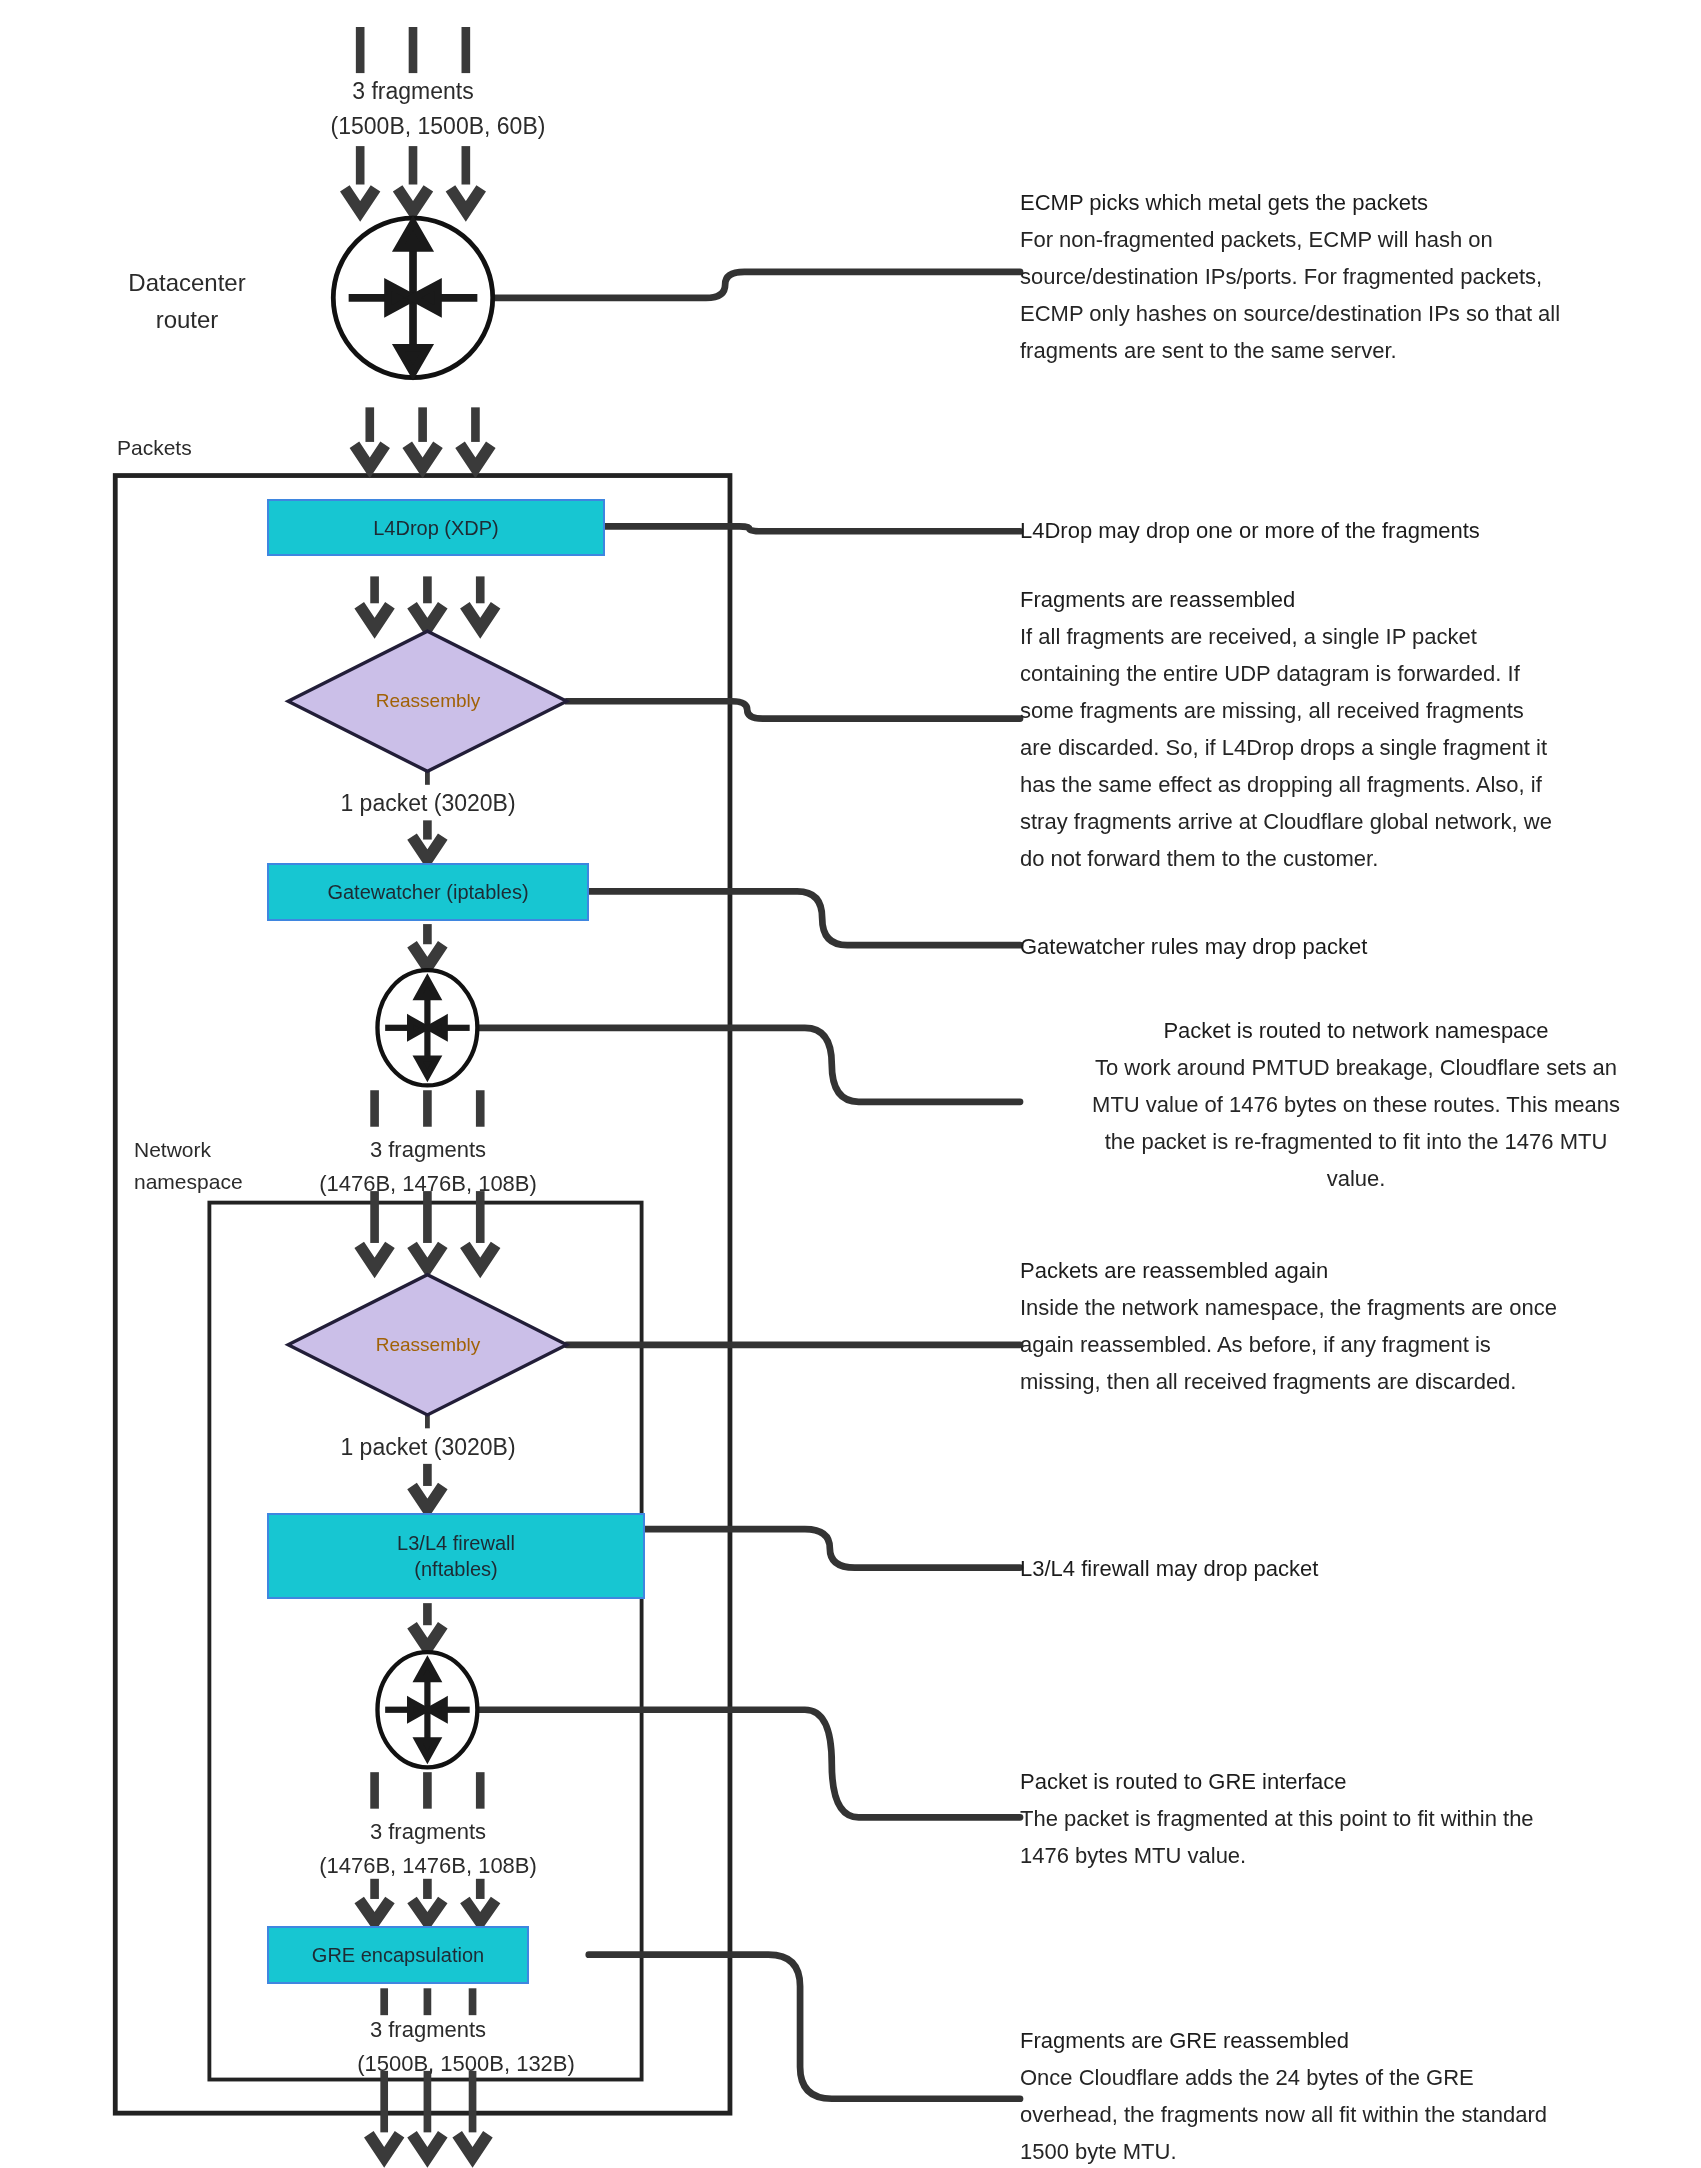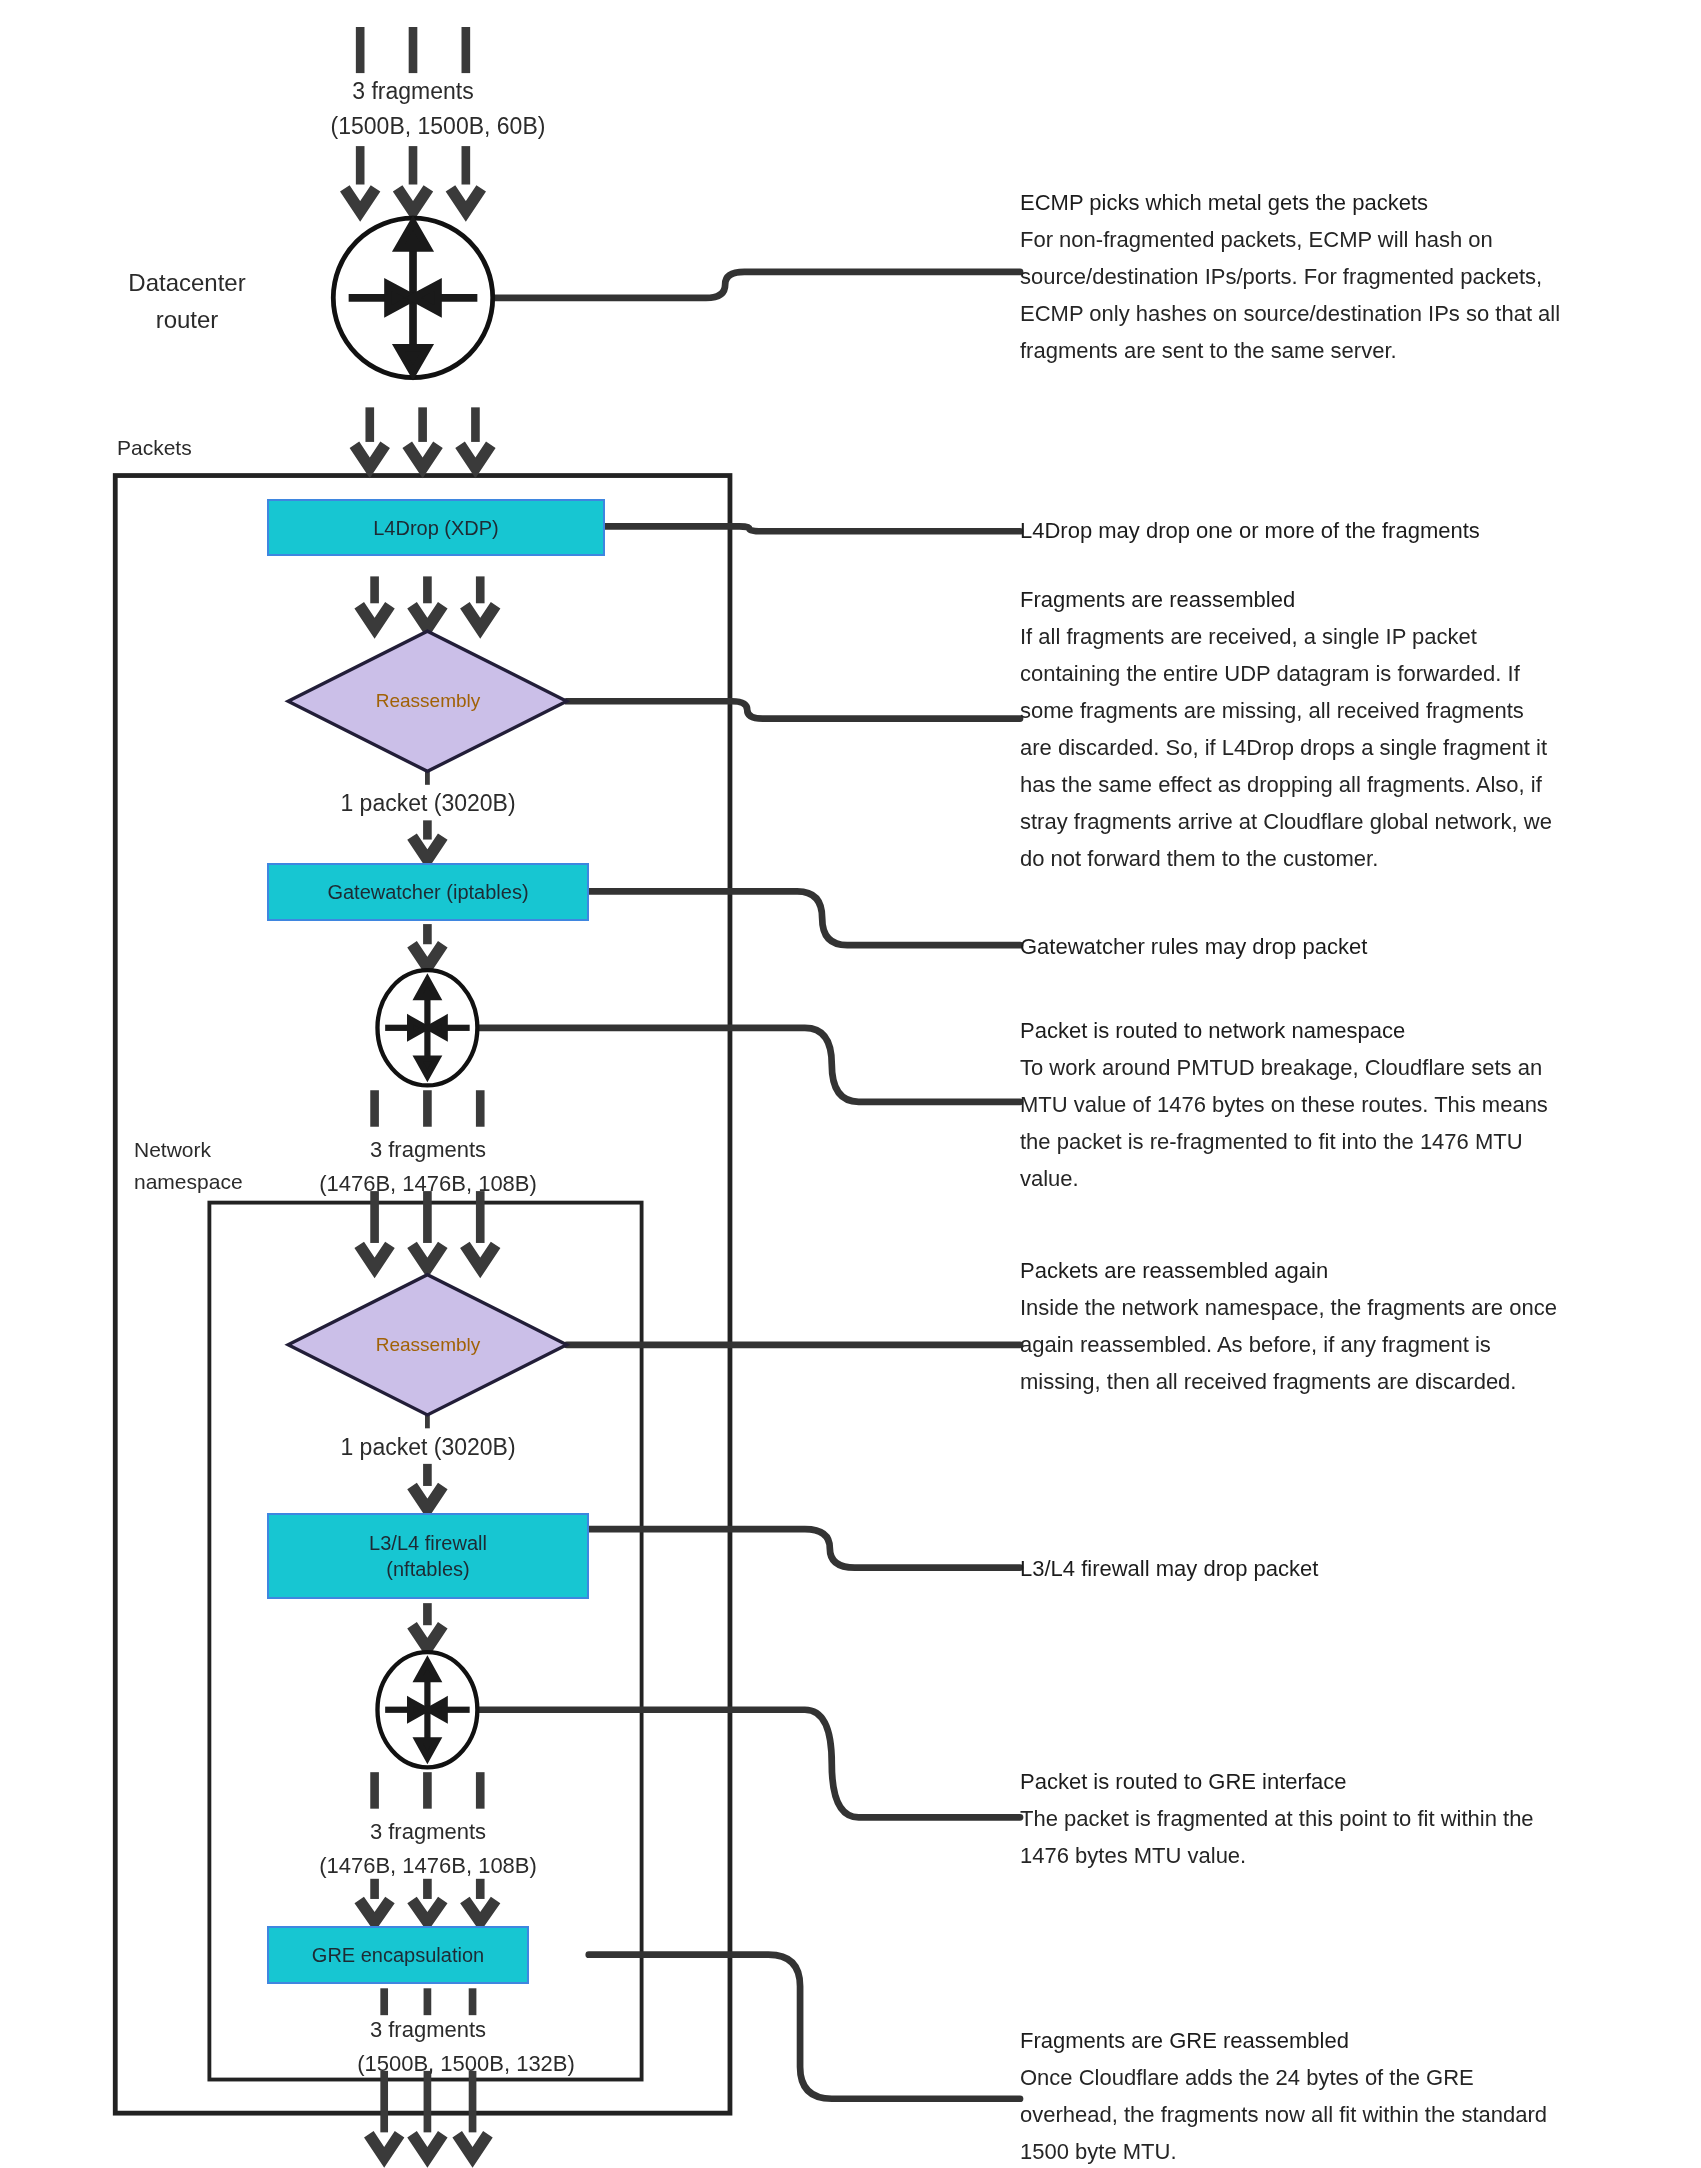--- a/index.html
+++ b/index.html
@@ -202,21 +202,21 @@
 
   <div class="lbl f23" style="left:428px; top:1149px;">3 fragments</div>
   <div class="lbl f23" style="left:428px; top:1183px;">(1476B, 1476B, 108B)</div>
 
   <div class="corner" style="left:134px; top:1134px;">Network
 namespace</div>
 
   <div class="lbl diamond-lbl" style="left:428px; top:1345px;">Reassembly</div>
   <div class="lbl f24" style="left:428px; top:1447px;">1 packet (3020B)</div>
 
-  <div class="node-box" style="left:267px; top:1513px; width:322px; height:86px;">L3/L4 firewall
+  <div class="node-box" style="left:267px; top:1513px; width:378px; height:86px;">L3/L4 firewall
 (nftables)</div>
 
   <div class="lbl f23" style="left:428px; top:1831px;">3 fragments</div>
   <div class="lbl f23" style="left:428px; top:1865px;">(1476B, 1476B, 108B)</div>
 
   <div class="node-box" style="left:267px; top:1926px; width:262px; height:58px;">GRE encapsulation</div>
 
   <div class="lbl f23" style="left:428px; top:2029px;">3 fragments</div>
   <div class="lbl f23" style="left:428px; top:2063px;margin-left:38px;">(1500B, 1500B, 132B)</div>
 
@@ -236,21 +236,21 @@
 containing the entire UDP datagram is forwarded. If
 some fragments are missing, all received fragments
 are discarded. So, if L4Drop drops a single fragment it
 has the same effect as dropping all fragments. Also, if
 stray fragments arrive at Cloudflare global network, we
 do not forward them to the customer.</span>
   </div>
   <div class="ann" style="top:928px;">
     <span class="t">Gatewatcher rules may drop packet</span>
   </div>
-  <div class="ann" style="top:1012px;">
+  <div class="ann" style="top:1012px;text-align:center;">
     <span class="t">Packet is routed to network namespace</span>
     <span class="b">To work around PMTUD breakage, Cloudflare sets an
 MTU value of 1476 bytes on these routes. This means
 the packet is re-fragmented to fit into the 1476 MTU
 value.</span>
   </div>
   <div class="ann" style="top:1252px;">
     <span class="t">Packets are reassembled again</span>
     <span class="b">Inside the network namespace, the fragments are once
 again reassembled. As before, if any fragment is

